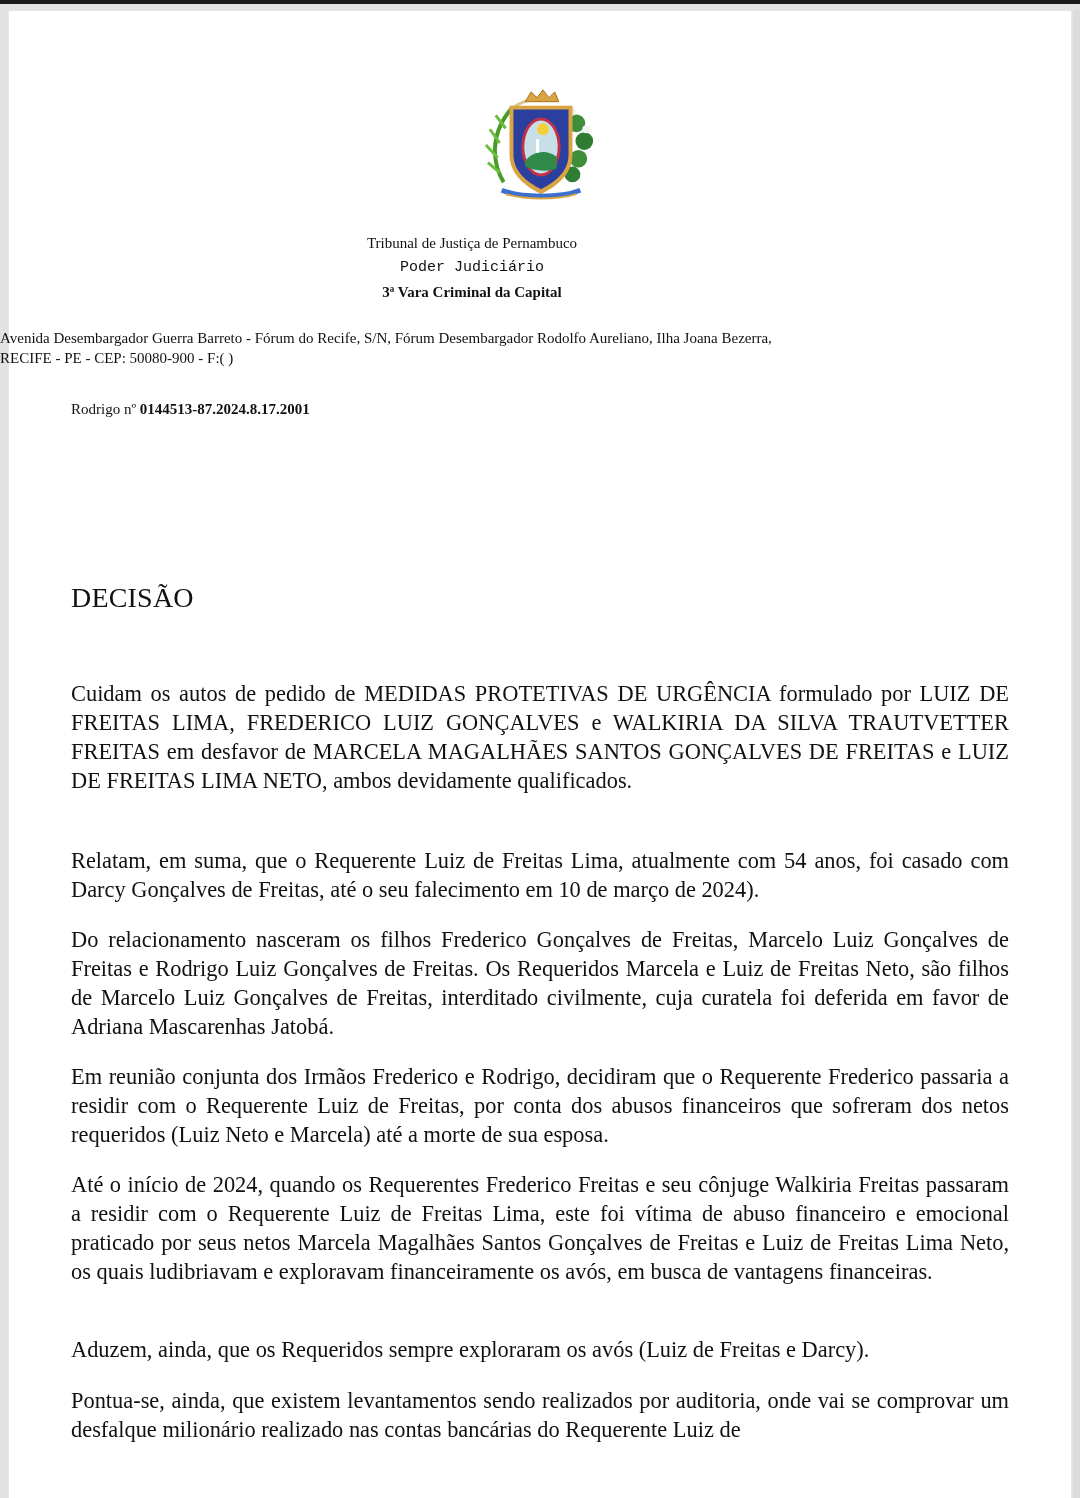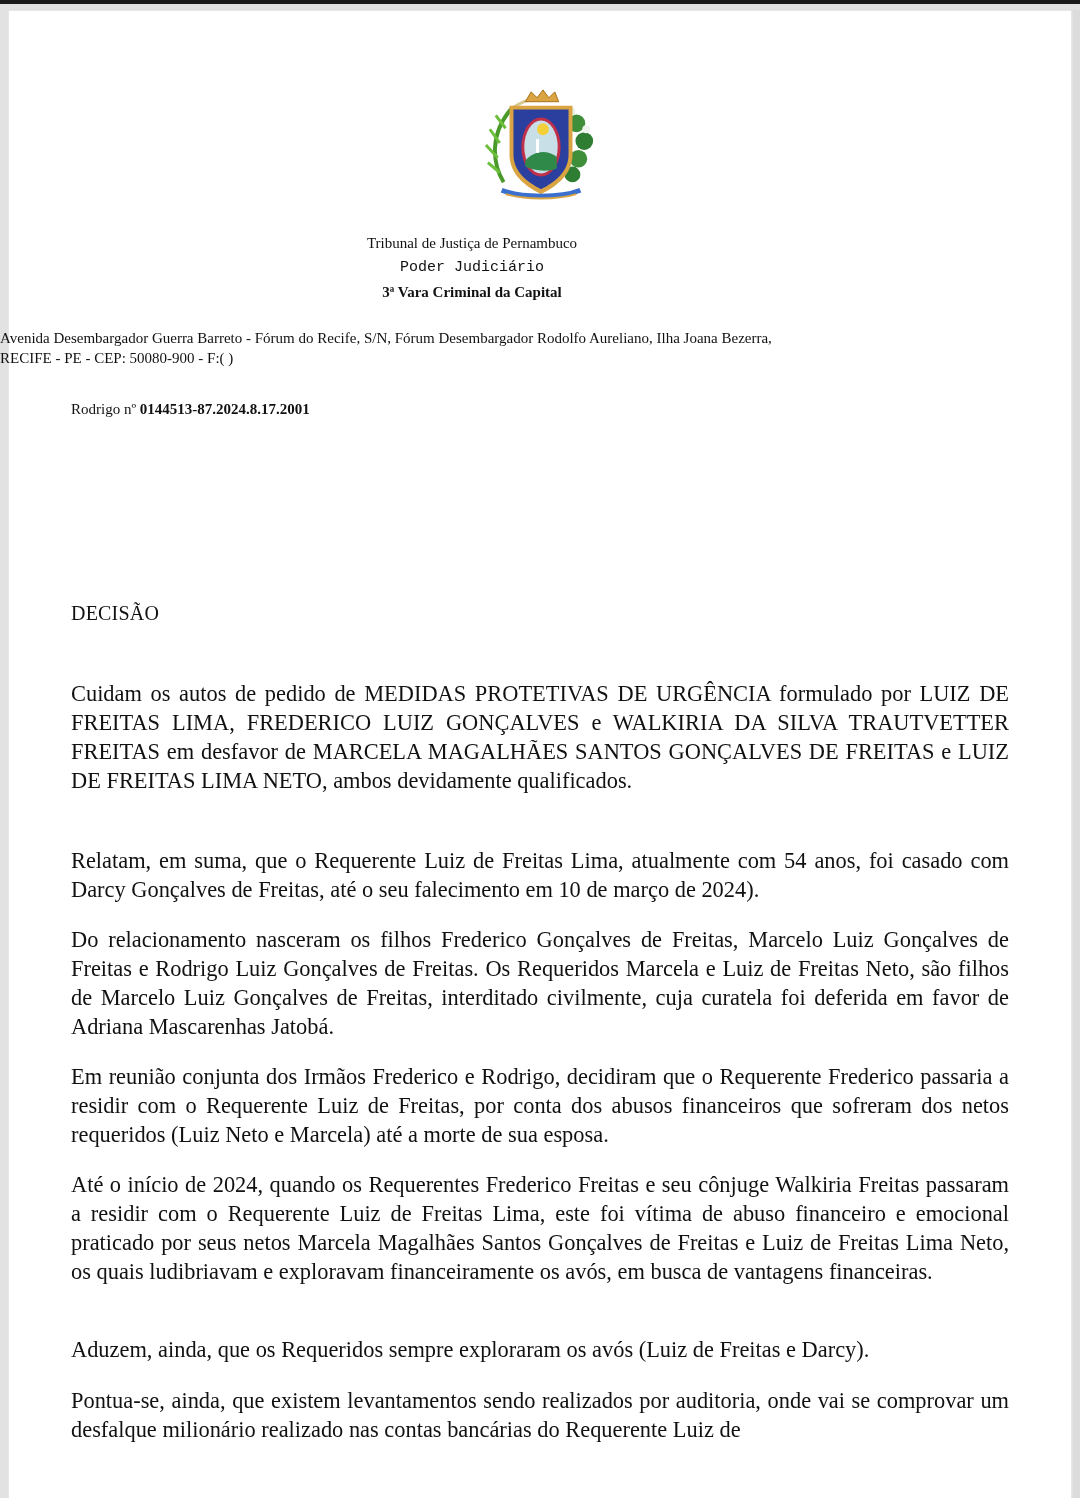--- a/index.html
+++ b/index.html
@@ -21,21 +21,21 @@
   }
   .edge-right { position: absolute; left: 1073px; top: 10px; width: 7px; height: 1488px; background: #dcdcdc; }
   .crest {
     position: absolute; left: 482px; top: 84px; width: 118px; height: 118px;
   }
   .hdr { position: absolute; left: 0; width: 944px; text-align: center; font-size: 15px; }
   .hdr.bold { font-weight: bold; }
   .addr { position: absolute; left: 0; width: 1080px; font-size: 15px; }
   .processo { position: absolute; left: 71px; top: 401px; font-size: 15px; }
   .processo b { font-weight: bold; text-align: right; }
-  .title { position: absolute; left: 71px; top: 582px; font-size: 20px; letter-spacing: 0.2px; margin-top: 20px; }
+  .title { position: absolute; left: 71px; top: 582px; font-size: 28px; letter-spacing: 0.2px; }
   .para {
     position: absolute; left: 71px; width: 938px;
     font-size: 22.4px; line-height: 29px; text-align: justify;
   }
 </style>
 </head>
 <body>
 
 <div class="topbar"></div>
 <div class="frame"></div>

